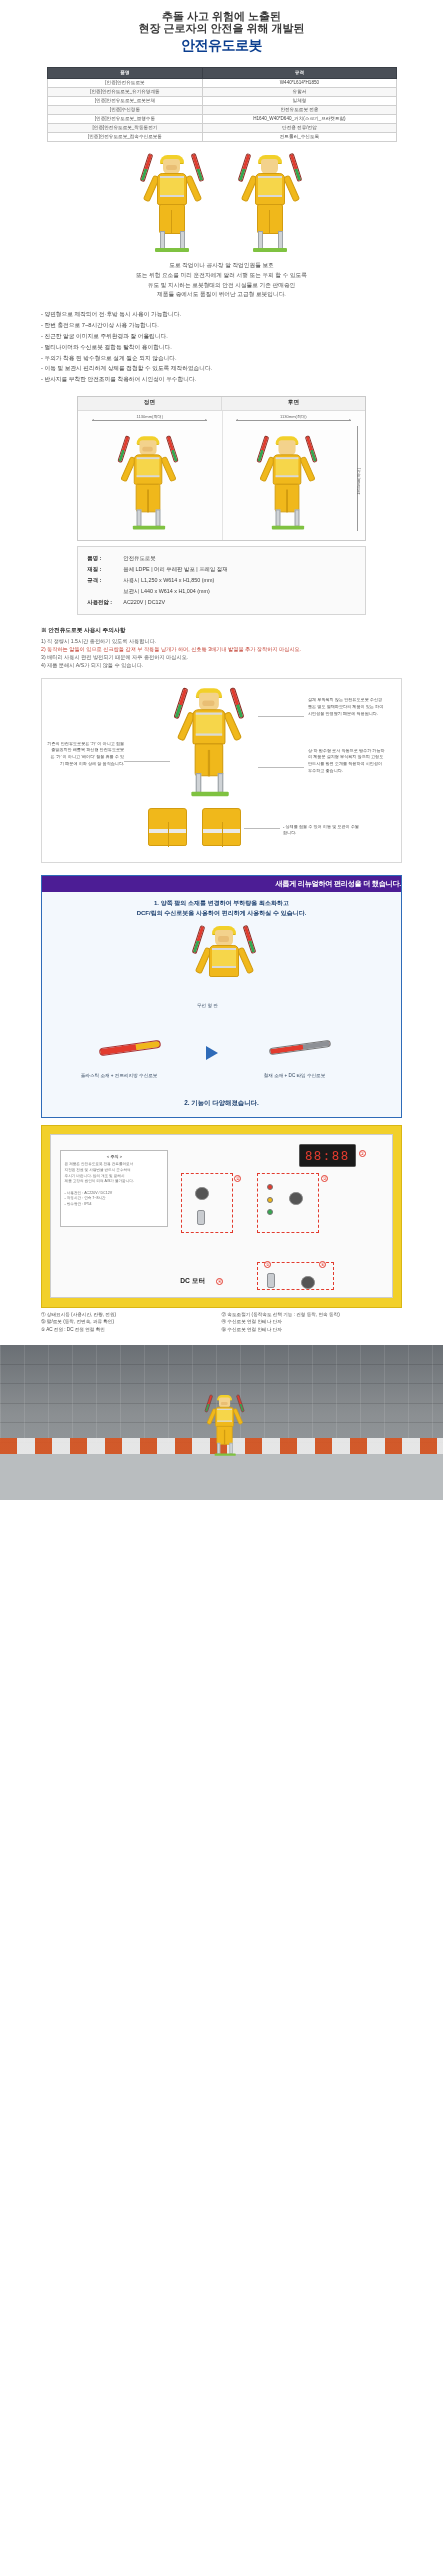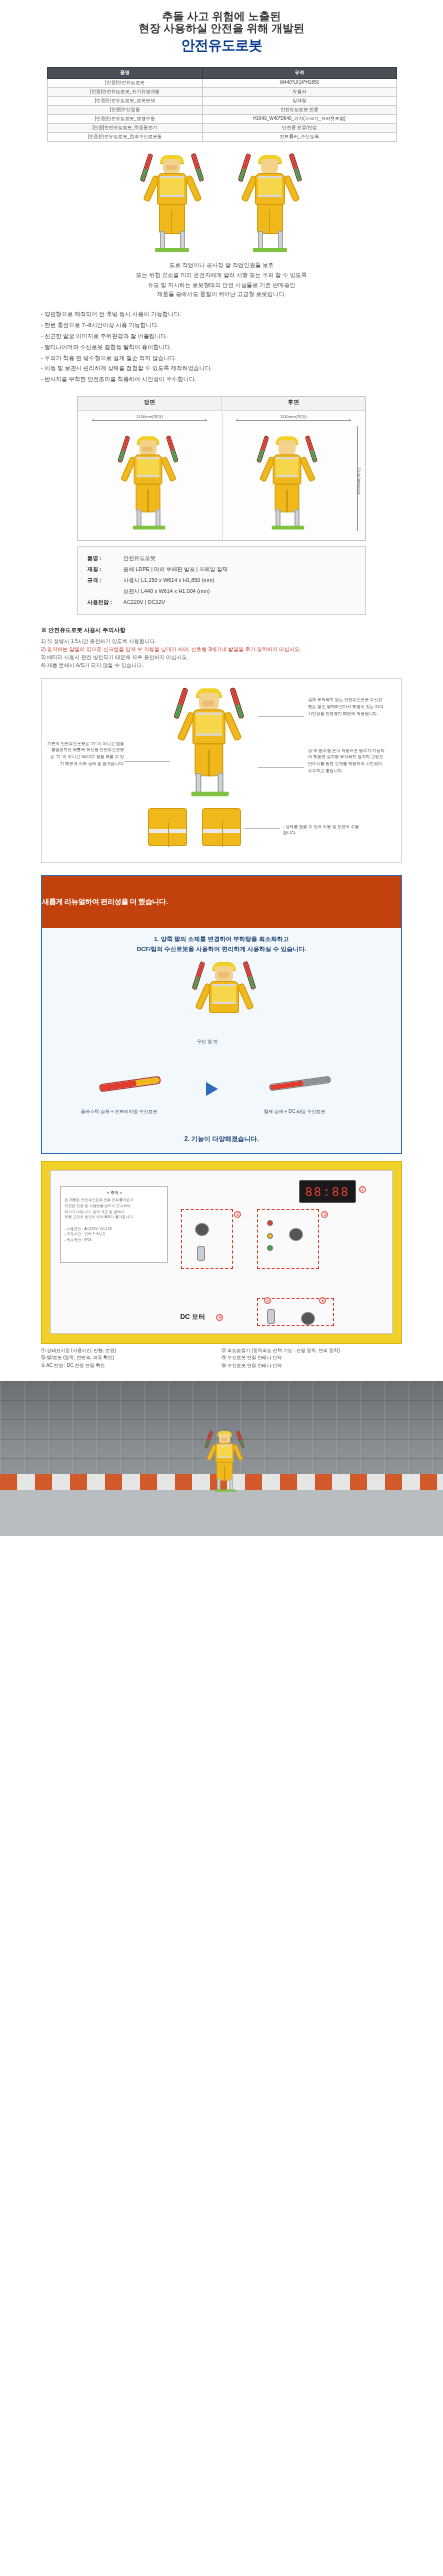--- a/index.html
+++ b/index.html
@@ -276,23 +276,23 @@
 
   
   .feature-panel {
     width: 361px; margin: 12.4px auto 0 auto;
     border: 1px solid #2e6bb8;
     background: #f3f8fd;
     padding: 0 0 9.3px 0;
     position: relative;
   }
   .feature-title {
-    background: #c2410c; color: #fff;
-    text-align: left; font-size: 7.2px; font-weight: bold;
-    padding: 21px 0;
+    background: #4c1d95; color: #fff;
+    text-align: right; font-size: 7.2px; font-weight: bold;
+    padding: 3px 0;
     letter-spacing: -0.3px;
   }
   .feature-sub {
     text-align: center; font-size: 6px; color: #1c3f6e;
     line-height: 9.8px; margin-top: 7.2px; font-weight: bold;
   }
   .feature-stage {
     height: 108px; position: relative; margin-top: 2.1px;
   }
   .cap-left, .cap-right {
@@ -409,21 +409,21 @@
 
   .footer-pad { height: 10.3px; }
 </style>
 </head>
 <body>
 
 <div class="page">
 
   <div class="header">
     <div class="line1">추돌 사고 위험에 노출된</div>
-    <div class="line2">현장 사용하실 안전을 위해 개발된</div>
+    <div class="line2">현장 근로자의 안전을 위해 개발된</div>
     <div class="title">안전유도로봇</div>
   </div>
 
   <div class="spec-wrap">
     <table class="spec">
       <thead>
         <tr>
           <th>품명</th>
           <th>규격</th>
         </tr>

